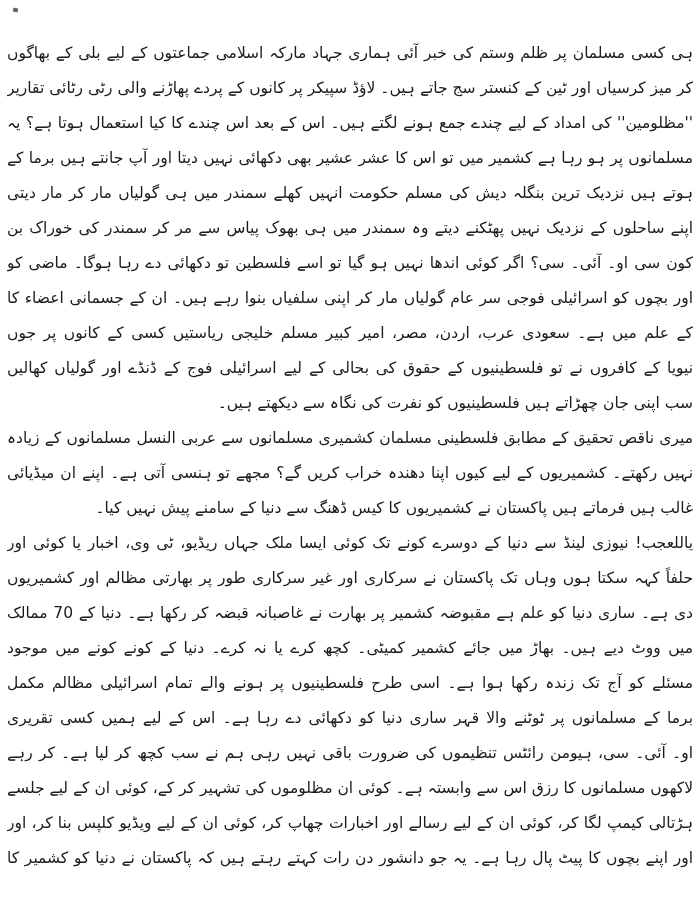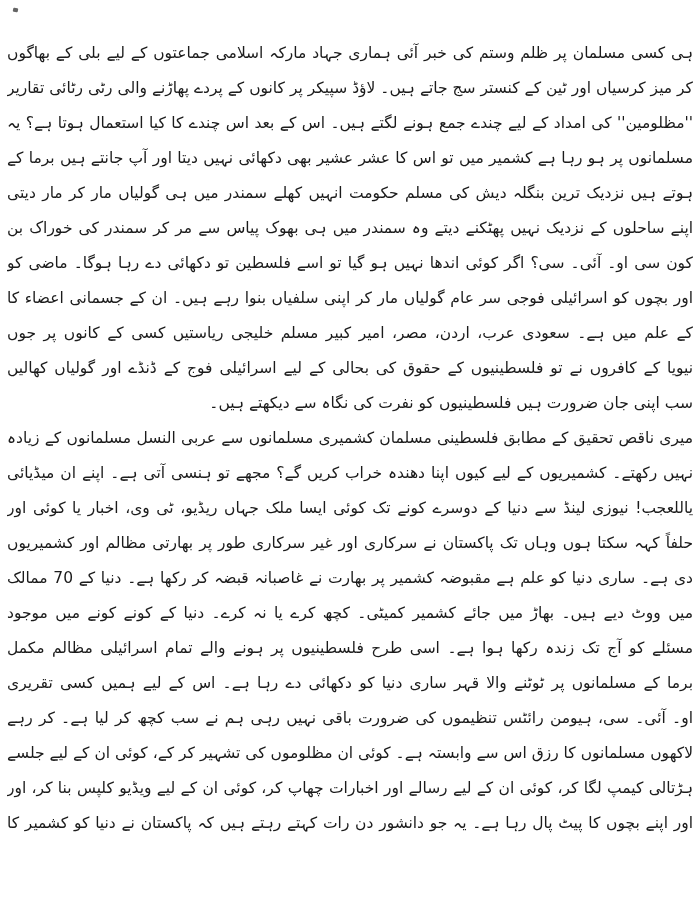--- a/index.html
+++ b/index.html
@@ -67,25 +67,26 @@
         <div class="tline">''مظلومین'' کی امداد کے لیے چندے جمع ہونے لگتے ہیں۔ اس کے بعد اس چندے کا کیا استعمال ہوتا ہے؟ یہ الگ کہانی ہے۔ جو ظلم برمی</div>
         <div class="tline">مسلمانوں پر ہو رہا ہے کشمیر میں تو اس کا عشر عشیر بھی دکھائی نہیں دیتا اور آپ جانتے ہیں برما کے جو مسلمان جان بچا کر کشتیوں کے ذریعے فرار</div>
         <div class="tline">ہوتے ہیں نزدیک ترین بنگلہ دیش کی مسلم حکومت انہیں کھلے سمندر میں ہی گولیاں مار کر مار دیتی ہے۔ آگے نکلیں تو دوسرے غریب ممالک انہیں</div>
         <div class="tline endline">اپنے ساحلوں کے نزدیک نہیں پھٹکنے دیتے وہ سمندر میں ہی بھوک پیاس سے مر کر سمندر کی خوراک بن جاتے ہیں۔</div>
       </div>
       <div class="para">
         <div class="tline">کون سی او۔ آئی۔ سی؟ اگر کوئی اندھا نہیں ہو گیا تو اسے فلسطین تو دکھائی دے رہا ہوگا۔ ماضی کو چھوڑیں۔ کل پرسوں تک آٹھ آٹھ سال کی بچیوں</div>
         <div class="tline">اور بچوں کو اسرائیلی فوجی سر عام گولیاں مار کر اپنی سلفیاں بنوا رہے ہیں۔ ان کے جسمانی اعضاء کا کیسا کیسا غیر انسانی استعمال ہو رہا ہے ساری دنیا</div>
         <div class="tline">کے علم میں ہے۔ سعودی عرب، اردن، مصر، امیر کبیر مسلم خلیجی ریاستیں کسی کے کانوں پر جوں رینگتی ہے؟ کیا کر لیا او۔ آئی۔ سی نے؟ سکنڈے</div>
         <div class="tline">نیویا کے کافروں نے تو فلسطینیوں کے حقوق کی بحالی کے لیے اسرائیلی فوج کے ڈنڈے اور گولیاں کھالیں کسی عرب کے جسم کو خراش بھی آئی؟</div>
-        <div class="tline endline">سب اپنی جان ضرورت ہیں فلسطینیوں کو نفرت کی نگاہ سے دیکھتے ہیں۔</div>
+        <div class="tline endline">سب اپنی جان چھڑاتے ہیں فلسطینیوں کو نفرت کی نگاہ سے دیکھتے ہیں۔</div>
       </div>
       <div class="para">
         <div class="tline">میری ناقص تحقیق کے مطابق فلسطینی مسلمان کشمیری مسلمانوں سے عربی النسل مسلمانوں کے زیادہ قریب ہیں۔ وہ فلسطینیوں کو جوتے کی نوک پر</div>
         <div class="tline">نہیں رکھتے۔ کشمیریوں کے لیے کیوں اپنا دھندہ خراب کریں گے؟ مجھے تو ہنسی آتی ہے۔ اپنے ان میڈیائی بقراطوں پر جن میں سیاسی لیڈران</div>
+        <div class="tline endline">غالب ہیں فرماتے ہیں پاکستان نے کشمیریوں کا کیس ڈھنگ سے دنیا کے سامنے پیش نہیں کیا۔</div>
       </div>
       <div class="para">
         <div class="tline">یاللعجب! نیوزی لینڈ سے دنیا کے دوسرے کونے تک کوئی ایسا ملک جہاں ریڈیو، ٹی وی، اخبار یا کوئی اور ذریعہ معلومات اور رسائی موجود ہے میں</div>
         <div class="tline">حلفاً کہہ سکتا ہوں وہاں تک پاکستان نے سرکاری اور غیر سرکاری طور پر بھارتی مظالم اور کشمیریوں کے ساتھ ہونے والی ناانصافی کی کہانی پہنچا</div>
         <div class="tline">دی ہے۔ ساری دنیا کو علم ہے مقبوضہ کشمیر پر بھارت نے غاصبانہ قبضہ کر رکھا ہے۔ دنیا کے 70 ممالک نے استصواب رائے کی قرار داد کے حق</div>
         <div class="tline">میں ووٹ دیے ہیں۔ بھاڑ میں جائے کشمیر کمیٹی۔ کچھ کرے یا نہ کرے۔ دنیا کے کونے کونے میں موجود کشمیری ہیومن رائٹس تنظیموں نے اس</div>
         <div class="tline">مسئلے کو آج تک زندہ رکھا ہوا ہے۔ اسی طرح فلسطینیوں پر ہونے والے تمام اسرائیلی مظالم مکمل جزئیات کے ساتھ ساری دنیا کے علم میں ہیں۔</div>
         <div class="tline">برما کے مسلمانوں پر ٹوٹنے والا قہر ساری دنیا کو دکھائی دے رہا ہے۔ اس کے لیے ہمیں کسی تقریری مقابلے، جلسے، جلوس، بینر، پوسٹر، سلامتی کونسل،</div>
         <div class="tline">او۔ آئی۔ سی، ہیومن رائٹس تنظیموں کی ضرورت باقی نہیں رہی ہم نے سب کچھ کر لیا ہے۔ کر رہے ہیں اور کرتے رہیں گے۔ دنیا میں ہزاروں</div>
         <div class="tline">لاکھوں مسلمانوں کا رزق اس سے وابستہ ہے۔ کوئی ان مظلوموں کی تشہیر کر کے، کوئی ان کے لیے جلسے جلوس کر کے، کوئی ان کے لیے بھوک</div>

